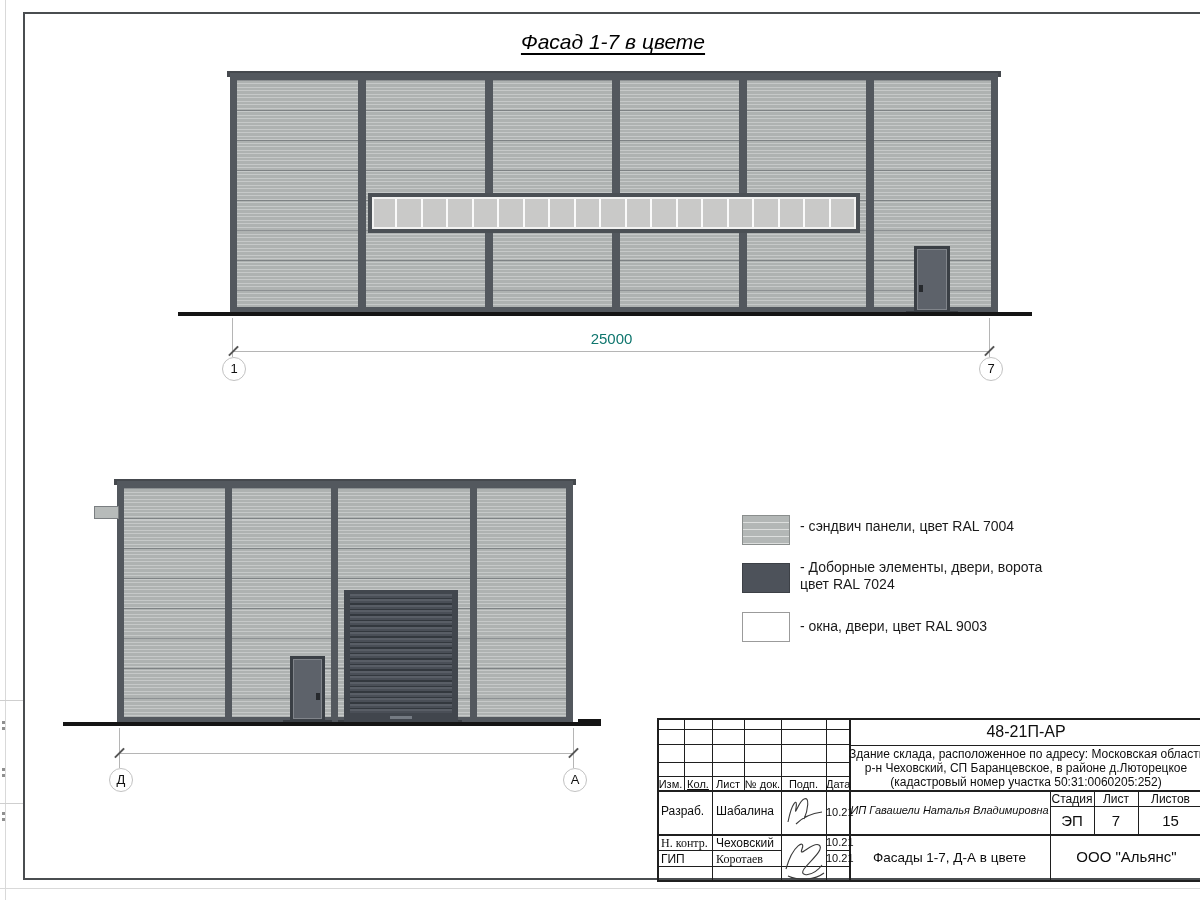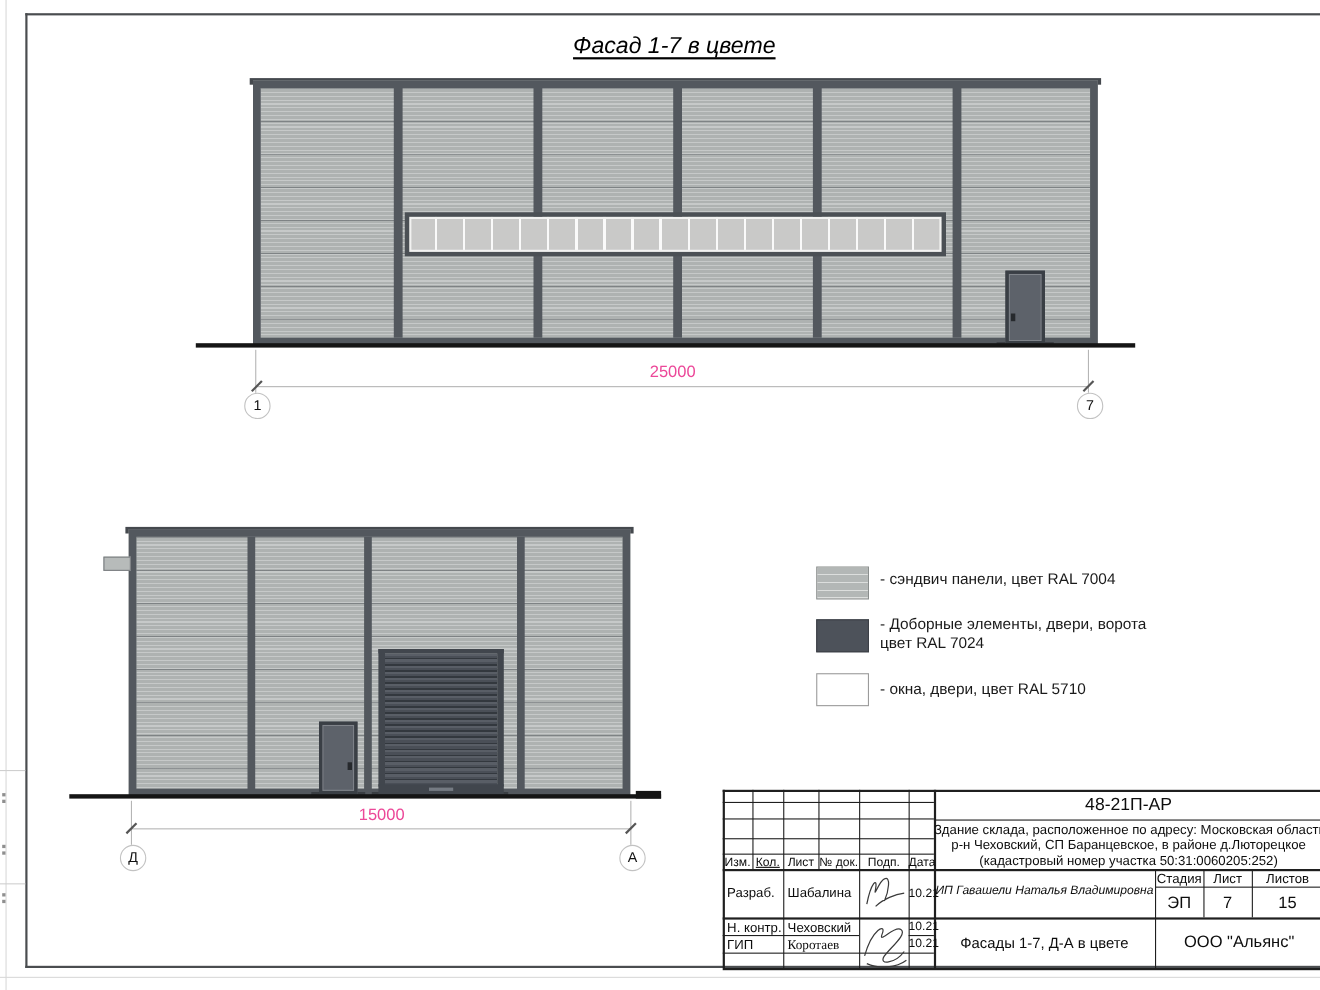--- a/index.html
+++ b/index.html
@@ -28,21 +28,21 @@
   .threshold{position:absolute;background:#3a3e43;height:3px;}
   .gate{position:absolute;box-sizing:border-box;border:4px solid #41464d;border-left-width:6px;border-right-width:6px;border-bottom:none;
         background-image:repeating-linear-gradient(180deg,#595e66 0 2px,#4a4f57 2px 4px,#33383e 4px 5.5px);}
   .gate-bar{position:absolute;background:#41464d;}
   .gate-handle{position:absolute;background:#757b83;height:3px;width:22px;}
   .protrusion{position:absolute;background:#b7bbba;border:1px solid #7a7e81;box-sizing:border-box;}
   
   .ext-line{position:absolute;width:1px;background:#b5b5b5;}
   .dim-line{position:absolute;height:1px;background:#b5b5b5;}
   .tick{position:absolute;width:13px;height:2px;background:#555;transform:rotate(-45deg);}
-  .dim-text{position:absolute;text-align:center;font-size:15px;color:#ec4899;}
+  .dim-text{position:absolute;text-align:center;font-size:15px;color:#0f766e;}
   .axis-circle{position:absolute;width:22px;height:22px;border:1px solid #c2c2c2;border-radius:50%;
         background:#fff;text-align:center;line-height:22px;font-size:13px;color:#111;}
   
   .fac-title{position:absolute;font-style:italic;font-size:21px;text-align:center;
         text-decoration:underline;text-underline-offset:4px;color:#000;}
   
   .sw{position:absolute;width:48px;height:30px;box-sizing:border-box;}
   .sw1{background-image:repeating-linear-gradient(180deg,#b3b7b6 0 6px,#dcdedd 6px 7px);border:1px solid #8a8e8d;}
   .sw2{background:#4d525a;border:1px solid #3c4046;}
   .sw3{background:#ffffff;border:1px solid #9b9b9b;}
@@ -115,33 +115,32 @@
     <div class="gate-handle" style="left:46px;top:3px;"></div>
   </div>
   <div class="ground" style="left:63px;top:722px;width:538px;"></div>
   <div class="ground" style="left:578px;top:719px;width:23px;height:7px;"></div>
 
   <div class="ext-line" style="left:119px;top:728px;height:40px;"></div>
   <div class="ext-line" style="left:573px;top:728px;height:40px;"></div>
   <div class="dim-line" style="left:120px;top:753px;width:454px;"></div>
   <div class="tick" style="left:113px;top:752px;"></div>
   <div class="tick" style="left:567px;top:752px;"></div>
-  <div class="dim-text" style="left:120px;top:732px;width:454px;">15000</div>
   <div class="axis-circle" style="left:109px;top:768px;">Д</div>
   <div class="axis-circle" style="left:563px;top:768px;">А</div>
 
   <div class="sw sw1" style="left:742px;top:515px;"></div>
   <div class="leg-text" style="left:800px;top:518px;">- сэндвич панели, цвет RAL 7004</div>
 
   <div class="sw sw2" style="left:742px;top:563px;"></div>
   <div class="leg-text" style="left:800px;top:559px;">- Доборные элементы, двери, ворота</div>
   <div class="leg-text" style="left:800px;top:576px;text-align:center;">цвет RAL 7024</div>
 
   <div class="sw sw3" style="left:742px;top:612px;"></div>
-  <div class="leg-text" style="left:800px;top:618px;">- окна, двери, цвет RAL 5710</div>
+  <div class="leg-text" style="left:800px;top:618px;">- окна, двери, цвет RAL 9003</div>
 
   <div id="stamp-lines">
       <div class="st-h" style="left: 657px; top: 718px; width: 546px; height: 2px;"></div>
       <div class="st-h" style="left: 657px; top: 729px; width: 192px; height: 1px;"></div>
       <div class="st-h" style="left: 657px; top: 744px; width: 192px; height: 1px;"></div>
       <div class="st-h" style="left: 657px; top: 762px; width: 192px; height: 1px;"></div>
       <div class="st-h" style="left: 657px; top: 776px; width: 192px; height: 1px;"></div>
       <div class="st-h" style="left: 657px; top: 790px; width: 546px; height: 2px;"></div>
       <div class="st-h" style="left: 849px; top: 745px; width: 354px; height: 1px;"></div>
       <div class="st-h" style="left: 1050px; top: 806px; width: 153px; height: 1px;"></div>
@@ -180,21 +179,21 @@
   <div class="st-text ctr" style="left:1050px;top:812px;width:44px;font-size:15px;">ЭП</div>
   <div class="st-text ctr" style="left:1094px;top:812px;width:44px;font-size:15px;">7</div>
   <div class="st-text ctr" style="left:1138px;top:812px;width:65px;font-size:15px;">15</div>
 
   <div class="st-text ctr" style="left:849px;top:804px;width:201px;font-size:11px;font-style:italic;">ИП Гавашели Наталья Владимировна</div>
 
   <div class="st-text" style="left:661px;top:804px;font-size:12px;">Разраб.</div>
   <div class="st-text" style="left:716px;top:804px;font-size:12px;">Шабалина</div>
   <div class="st-text ctr" style="left:826px;top:806px;width:23px;font-size:11px;">10.21</div>
 
-  <div class="st-text" style="left:661px;top:836px;font-size:12px;">Н. контр.</div>
+  <div class="st-text" style="left:661px;top:836px;font-size:12px;font-family:Liberation Serif, serif;">Н. контр.</div>
   <div class="st-text" style="left:716px;top:836px;font-size:12px;">Чеховский</div>
   <div class="st-text ctr" style="left:826px;top:836px;width:23px;font-size:11px;">10.21</div>
 
   <div class="st-text" style="left:661px;top:852px;font-size:12px;">ГИП</div>
   <div class="st-text" style="left:716px;top:852px;font-size:12px;font-family:Liberation Serif, serif;">Коротаев</div>
   <div class="st-text ctr" style="left:826px;top:852px;width:23px;font-size:11px;">10.21</div>
 
   <div class="st-text ctr" style="left:849px;top:850px;width:201px;font-size:13.5px;">Фасады 1-7, Д-А в цвете</div>
   <div class="st-text ctr" style="left:1050px;top:848px;width:153px;font-size:15px;">ООО "Альянс"</div>
 

